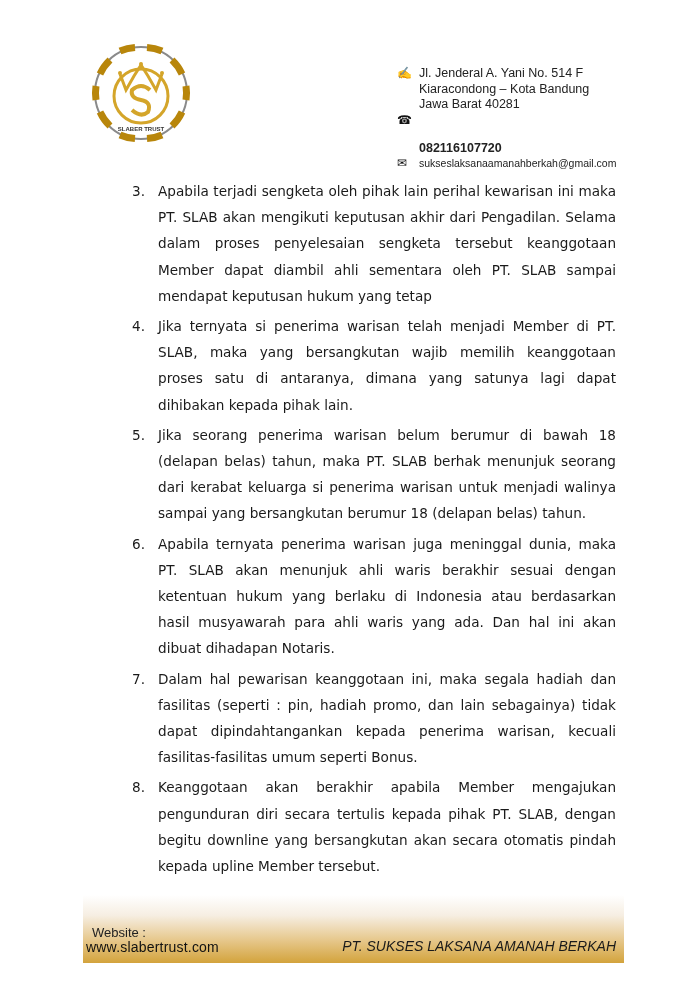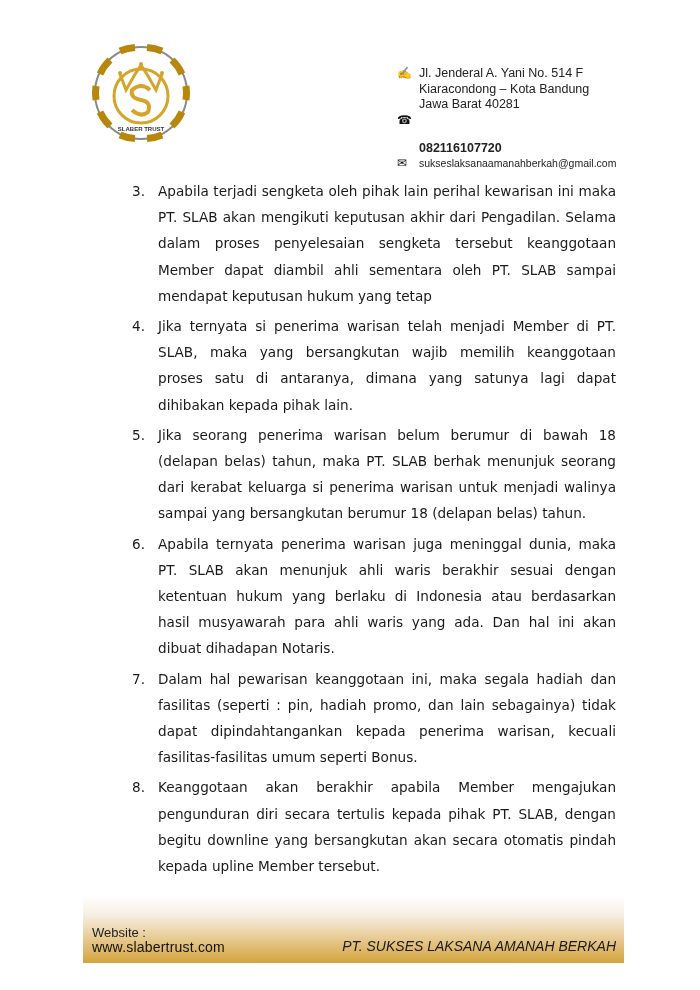--- a/index.html
+++ b/index.html
@@ -10,21 +10,21 @@
   .contact .ic { width:22px; display:inline-block; font-size:12px; line-height:15.5px; color:#111; }
   .contact .bold { font-weight:bold;margin-top:28px; }
   .contact .small { font-size:10.5px; }
   .list { position:absolute; left:132px; top:178px; width:484px; font-size:13.6px; line-height:26.2px; margin:0; padding:0; list-style:none; }
   .list li { display:flex; margin:0 0 4px 0; }
   .list .num { width:26px; flex:0 0 26px; }
   .list .txt { flex:1; text-align:justify; }
   .footer { position:absolute; left:83px; top:895px; width:541px; height:68px;
     background:linear-gradient(to bottom, #ffffff 0%, #f6eee2 30%, #e7c98f 65%, #d3a33c 100%); }
   .footer .wlabel { position:absolute; left:9px; top:30px; font-family:"Liberation Sans", sans-serif; font-size:13px; color:#222;text-align:center; }
-  .footer .wurl { position:absolute; left:9px; top:44px; font-family:"Liberation Sans", sans-serif; font-size:14px; color:#111; letter-spacing:0.2px; }
+  .footer .wurl { position:absolute; left:3px; top:44px; font-family:"Liberation Sans", sans-serif; font-size:14px; color:#111; letter-spacing:0.2px; }
   .footer .company { position:absolute; right:8px; top:43px; font-family:"Liberation Sans", sans-serif; font-style:italic; font-size:14px; color:#1a1a1a; }
 </style>
 </head>
 <body>
 
 <div class="logo">
   <svg width="102" height="110" viewBox="0 0 102 110">
     <circle cx="51" cy="55" r="46" fill="none" stroke="#8a8a8a" stroke-width="2"></circle>
     <g fill="none" stroke="#b8860b" stroke-width="7">
       <path d="M 30 13 A 46 46 0 0 1 45 9.4"></path>

